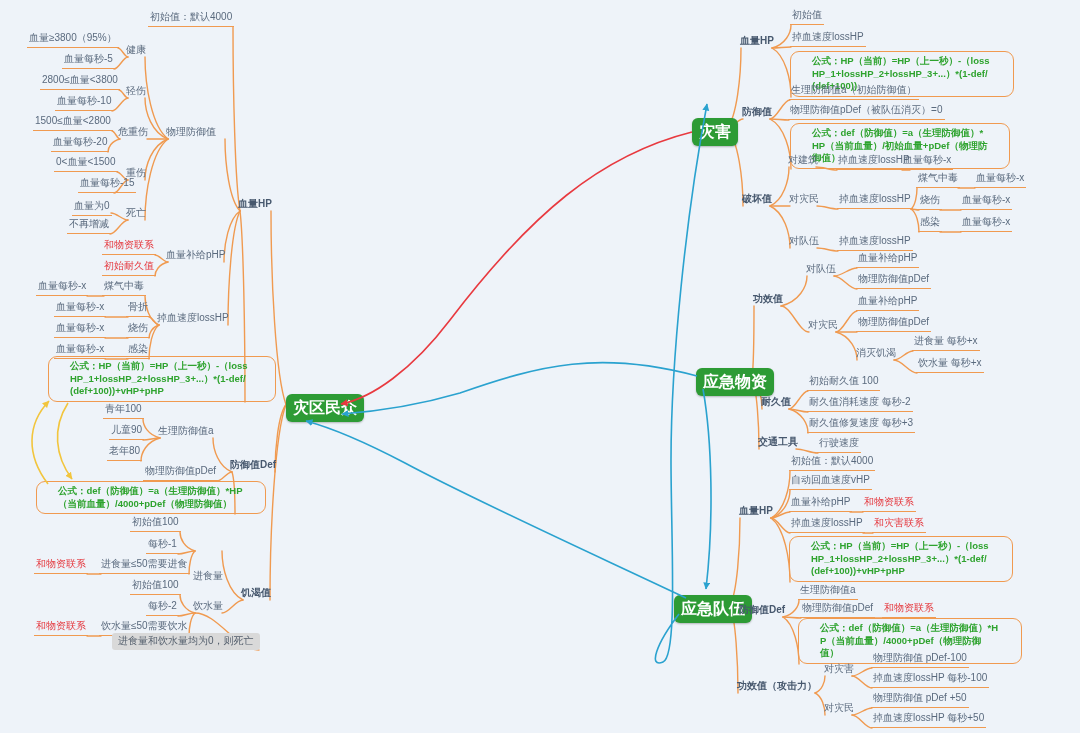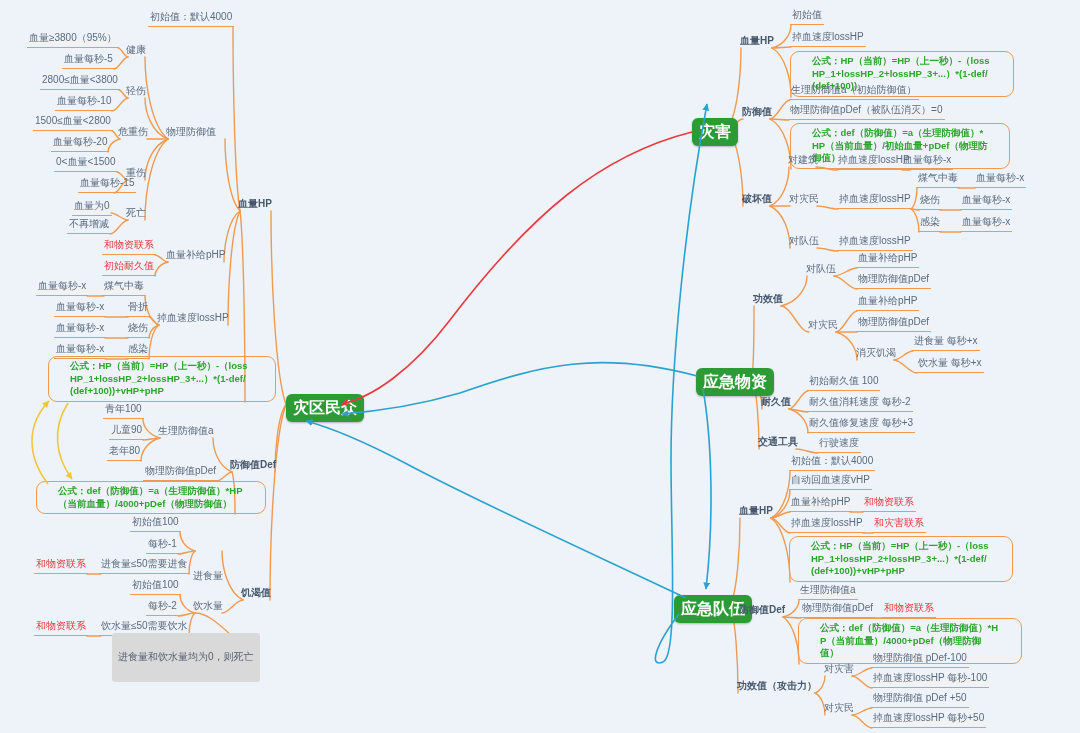--- a/index.html
+++ b/index.html
@@ -6,21 +6,21 @@
   #stage{position:relative;width:1080px;height:733px;background:#eef3f9;overflow:hidden;
          font-family:"Liberation Sans","DejaVu Sans",sans-serif;}
   svg.layer{position:absolute;left:0;top:0;pointer-events:none;}
   .topic{position:absolute;white-space:nowrap;font-size:10px;line-height:1.25;color:#5a6a7e;cursor:default;}
   .s-p{}
   .s-b{font-weight:700;color:#47586e;}
   .s-u{border-bottom:1.5px solid #f09a50;padding:0 2px 2px;}
   .s-r{color:#e5383e;border-bottom:1.5px solid #f09a50;padding:0 2px 2px;}
   .s-g{white-space:normal;word-break:break-all;color:#2ea32e;font-weight:700;font-size:9.5px;line-height:1.32;
        border:1.5px solid #f09a50;border-radius:9px;padding:3px 21px;}
-  .s-gb{background:#d9d9d9;color:#55606e;padding:18px 6px;border-radius:3px;}
+  .s-gb{background:#d9d9d9;color:#55606e;padding:2px 6px;border-radius:3px;}
   .s-n{background:#2d9b35;color:#fff;font-weight:700;font-size:16px;padding:4px 7px;border-radius:6px;
        box-shadow:0 1px 2px rgba(0,0,0,.25);}
 </style>
 </head>
 <body>
 
 <div id="stage">
   <svg id="edge-layer" class="layer" width="1080" height="733">
       <path d="M286,404.5 C275.5,375.475 271,278.725 271,211" fill="none" stroke="#f09a50" stroke-width="1.4" stroke-linecap="round"></path>
       <path d="M286,404.5 C278.3,414.625 275,448.375 275,472" fill="none" stroke="#f09a50" stroke-width="1.4" stroke-linecap="round"></path>

